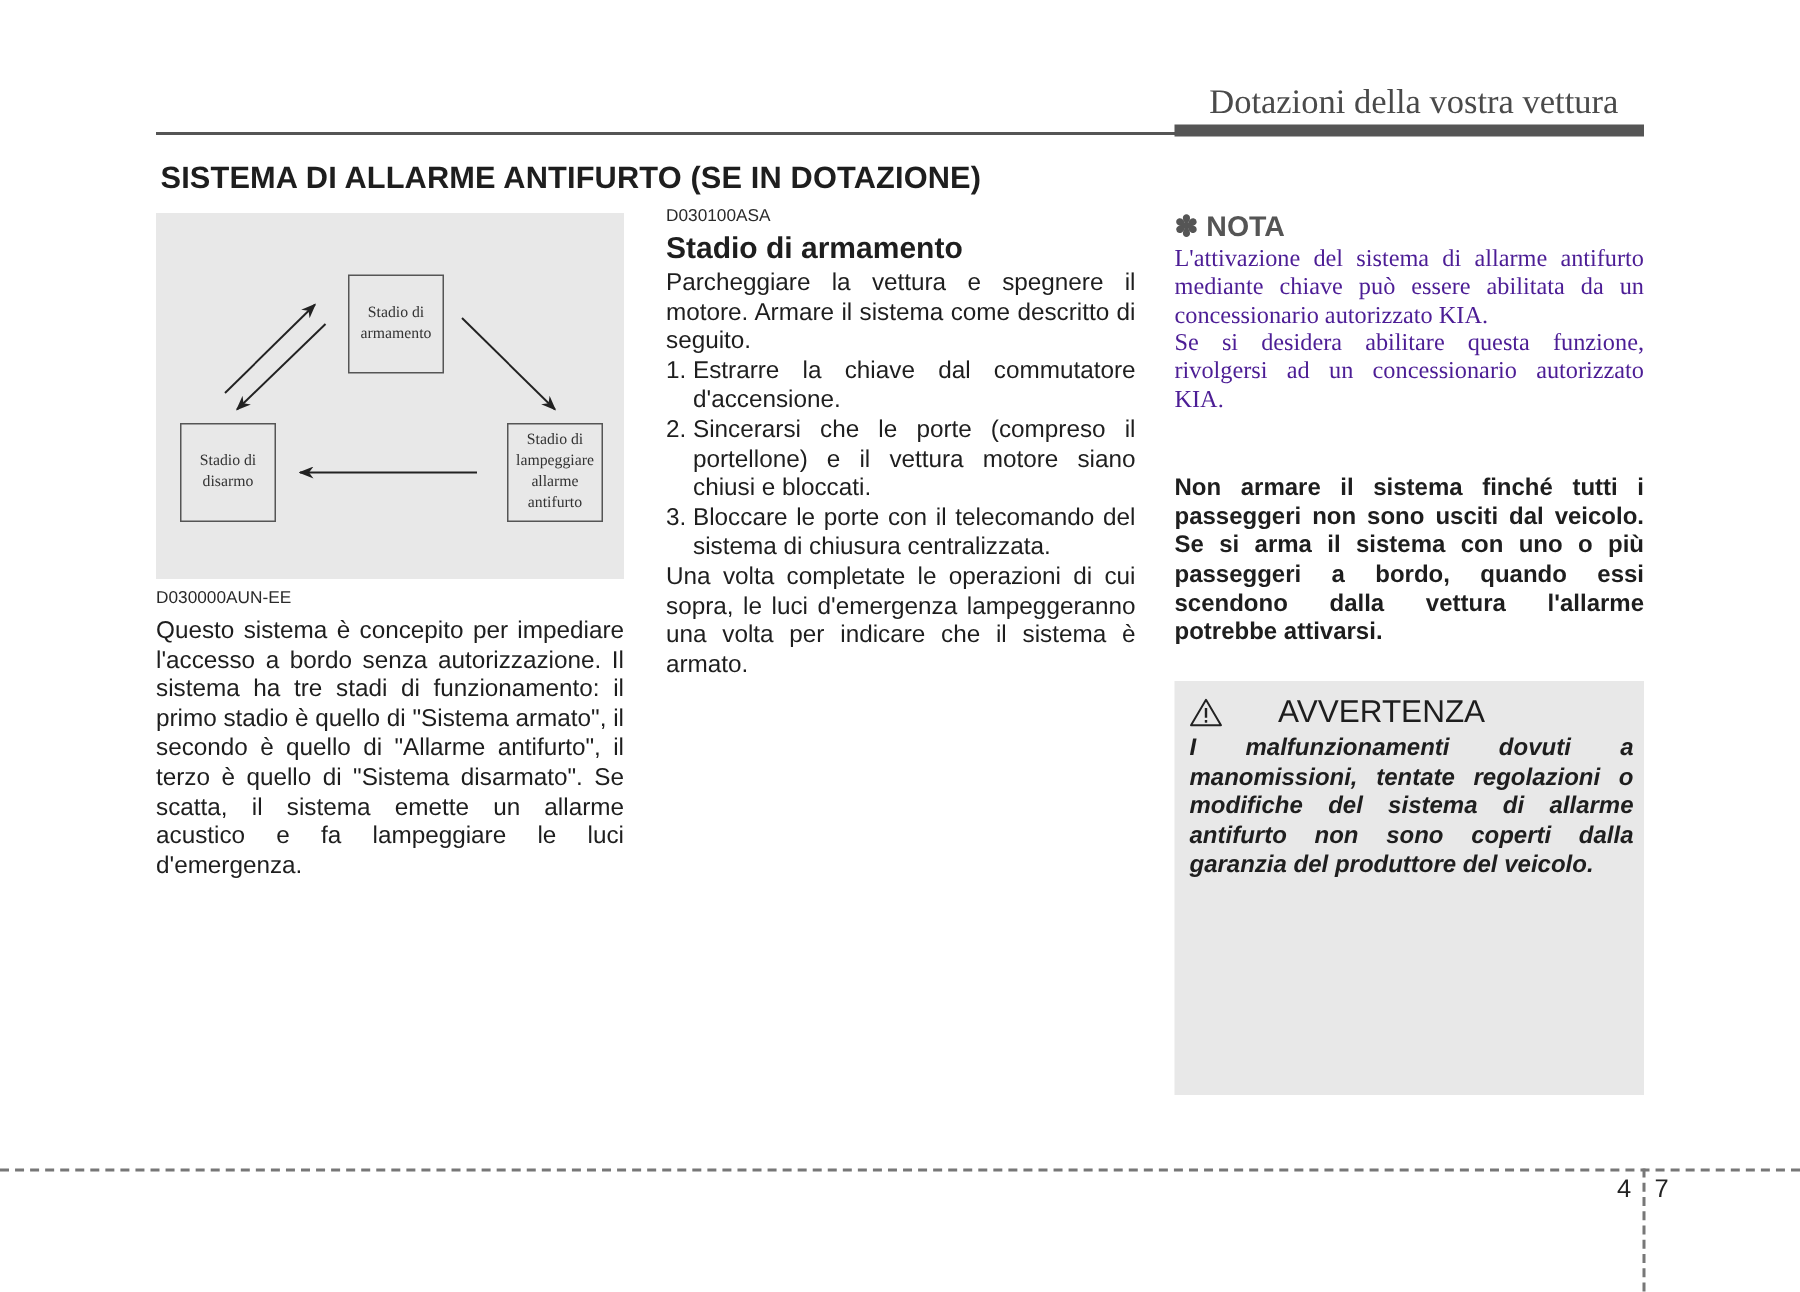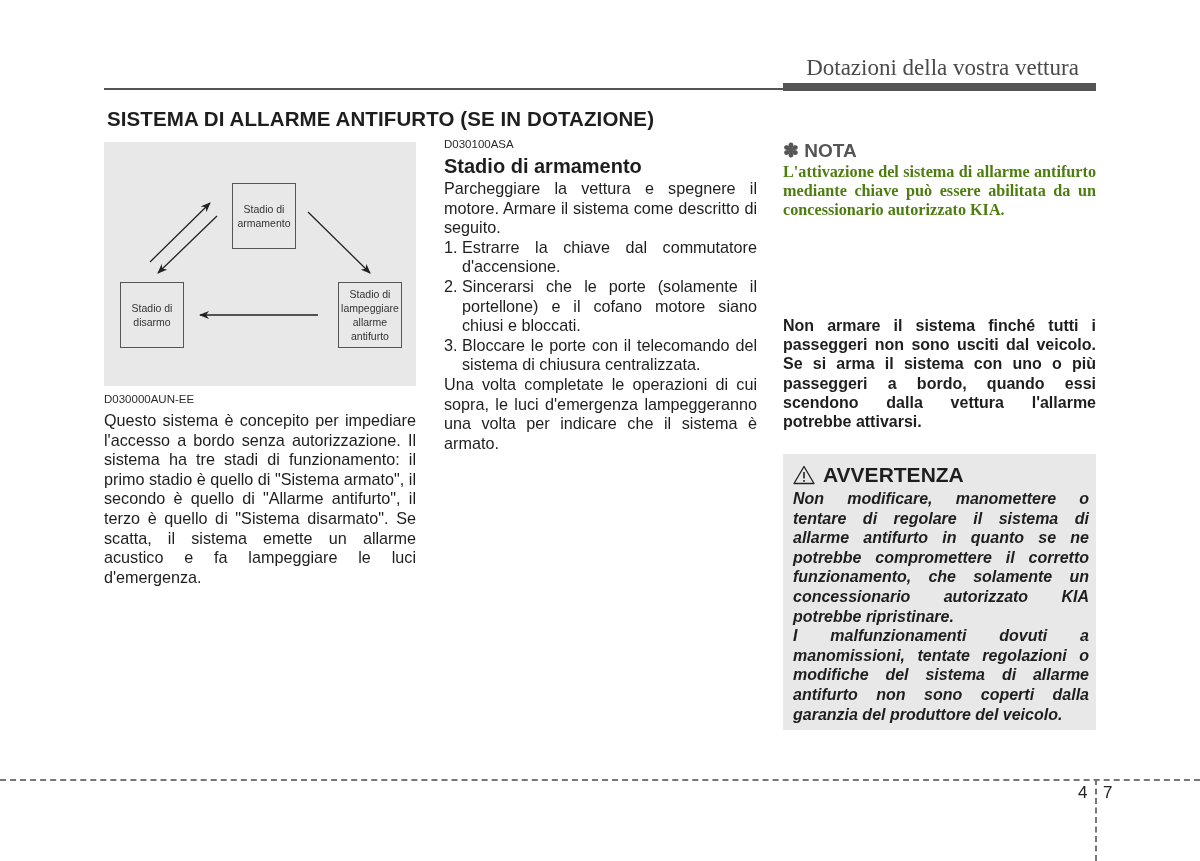--- a/index.html
+++ b/index.html
@@ -16,21 +16,21 @@
   }
   .header-thin { left: 104px; top: 88px; width: 680px; height: 2px; background: #555; }
   .header-thick { left: 783px; top: 83px; width: 313px; height: 8px; background: #555; }
 
   .section-title {
     left: 107px; top: 107px; font-size: 20.5px; font-weight: bold; color: #1e1e1e;
     white-space: nowrap; letter-spacing: 0.1px;
   }
 
   .figure {
-    left: 104px; top: 142px; width: 312px; height: 244px; background: #e8e8e8;
+    left: 104px; top: 142px; width: 312px; height: 244px; background: #e8e8e8; font-family: Liberation Serif, serif;
   }
   .fig-box {
     position: absolute; border: 1.5px solid #555; background: #e8e8e8;
     display: flex; align-items: center; justify-content: center; text-align: center;
     font-size: 10.5px; line-height: 14px; color: #333; box-sizing: border-box;
   }
   .fig-svg { position: absolute; left: 0; top: 0; }
 
   .code { font-size: 11.5px; color: #2a2a2a; }
   .body-text {
@@ -44,33 +44,33 @@
   .col2-text { left: 444px; top: 179px; width: 313px; }
   .list { margin: 0; padding: 0; list-style: none; }
   .list li { display: flex; }
   .list .num { width: 18px; flex: none; }
   .list .txt { flex: 1; text-align: justify; }
   .para-gap { height: 19.6px; }
 
   .nota-head { left: 783px; top: 139px; font-size: 19px; font-weight: bold; color: #555; white-space: nowrap; }
   .nota-text {
     left: 783px; top: 163px; width: 313px;
-    font-family: "Liberation Serif", serif; font-weight: bold; font-size: 16.2px;
-    line-height: 18.8px; color: #4d7c0f; text-align: justify;
+    font-family: "Liberation Serif", serif; font-weight: normal; font-size: 16.2px;
+    line-height: 18.8px; color: #4c1d95; text-align: justify;
   }
   .warn-note {
     left: 783px; top: 316px; width: 313px; font-weight: bold; font-size: 16px;
     line-height: 19.2px; text-align: justify; color: #1e1e1e;
   }
   .warn-box {
     left: 783px; top: 454px; width: 313px; height: 276px; background: #e8e8e8;
   }
   .warn-head {
-    position: absolute; left: 10px; top: 9px; font-size: 21px; font-weight: bold; color: #1e1e1e;
-    display: flex; align-items: center; white-space: nowrap;
+    position: absolute; left: 10px; top: 9px; font-size: 21px; font-weight: normal; color: #1e1e1e;
+    display: flex; align-items: center; white-space: nowrap; gap: 29px;
   }
   .warn-icon { width: 22px; height: 20px; margin-right: 8px; }
   .warn-text {
     position: absolute; left: 10px; top: 35px; width: 296px;
     font-weight: bold; font-style: italic; font-size: 16px; line-height: 19.6px;
     text-align: justify; color: #1e1e1e;
   }
 
   .footer-dash {
     left: 0; top: 779px; width: 1200px; height: 0; border-top: 2px dashed #777;
@@ -135,52 +135,52 @@
 <div class="abs col2-heading">Stadio di armamento</div>
 <div class="abs body-text col2-text">
   <div>Parcheggiare la vettura e spegnere il motore. Armare il sistema come descritto di seguito.</div>
   <ol class="list">
     <li>
       <span class="num">1.</span>
       <span class="txt">Estrarre la chiave dal commutatore d'accensione.</span>
     </li>
     <li>
       <span class="num">2.</span>
-      <span class="txt">Sincerarsi che le porte (solamente il portellone) e il cofano motore siano chiusi e bloccati.</span>
+      <span class="txt">Sincerarsi che le porte (compreso il portellone) e il vettura motore siano chiusi e bloccati.</span>
     </li>
     <li>
       <span class="num">3.</span>
       <span class="txt">Bloccare le porte con il telecomando del sistema di chiusura centralizzata.</span>
     </li>
   </ol>
   <div>Una volta completate le operazioni di cui sopra, le luci d'emergenza lampeggeranno una volta per indicare che il sistema è armato.</div>
   <div class="para-gap"></div>
 </div>
 
 <div class="abs nota-head">
   <span>✽</span>
   <span>NOTA</span>
 </div>
 <div class="abs nota-text">
   <div>L'attivazione del sistema di allarme antifurto mediante chiave può essere abilitata da un concessionario autorizzato KIA.</div>
+  <div>Se si desidera abilitare questa funzione, rivolgersi ad un concessionario autorizzato KIA.</div>
 </div>
 
 <div class="abs warn-note">Non armare il sistema finché tutti i passeggeri non sono usciti dal veicolo. Se si arma il sistema con uno o più passeggeri a bordo, quando essi scendono dalla vettura l'allarme potrebbe attivarsi.</div>
 
 <div class="abs warn-box">
   <div class="warn-head">
     <svg class="warn-icon" viewBox="0 0 22 20">
       <path d="M11 1.5 L21 18.5 L1 18.5 Z" fill="none" stroke="#222" stroke-width="1.3" stroke-linejoin="round"></path>
       <rect x="10.2" y="7" width="1.6" height="6.5" fill="#222"></rect>
       <rect x="10.2" y="15" width="1.6" height="1.8" fill="#222"></rect>
     </svg>
     <span>AVVERTENZA</span>
   </div>
   <div class="warn-text">
-    <div>Non modificare, manomettere o tentare di regolare il sistema di allarme antifurto in quanto se ne potrebbe compromettere il corretto funzionamento, che solamente un concessionario autorizzato KIA potrebbe ripristinare.</div>
     <div>I malfunzionamenti dovuti a manomissioni, tentate regolazioni o modifiche del sistema di allarme antifurto non sono coperti dalla garanzia del produttore del veicolo.</div>
   </div>
 </div>
 
 <div class="abs footer-dash"></div>
 <div class="abs footer-vdash"></div>
 <div class="abs page-chapter">4</div>
 <div class="abs page-num">7</div>
 
 </body></html>

